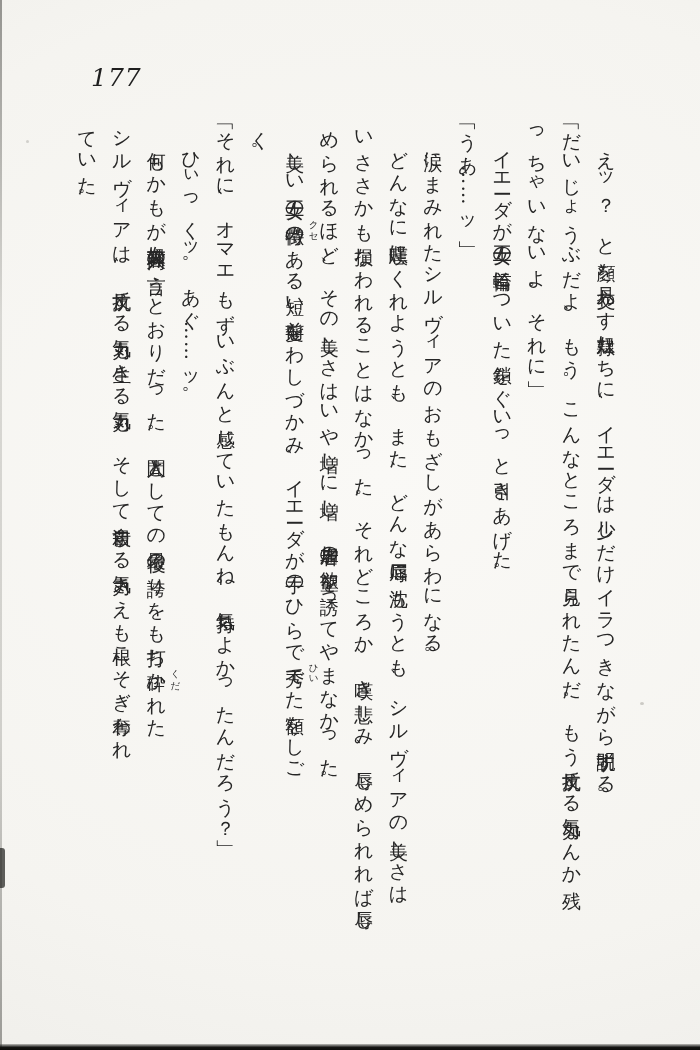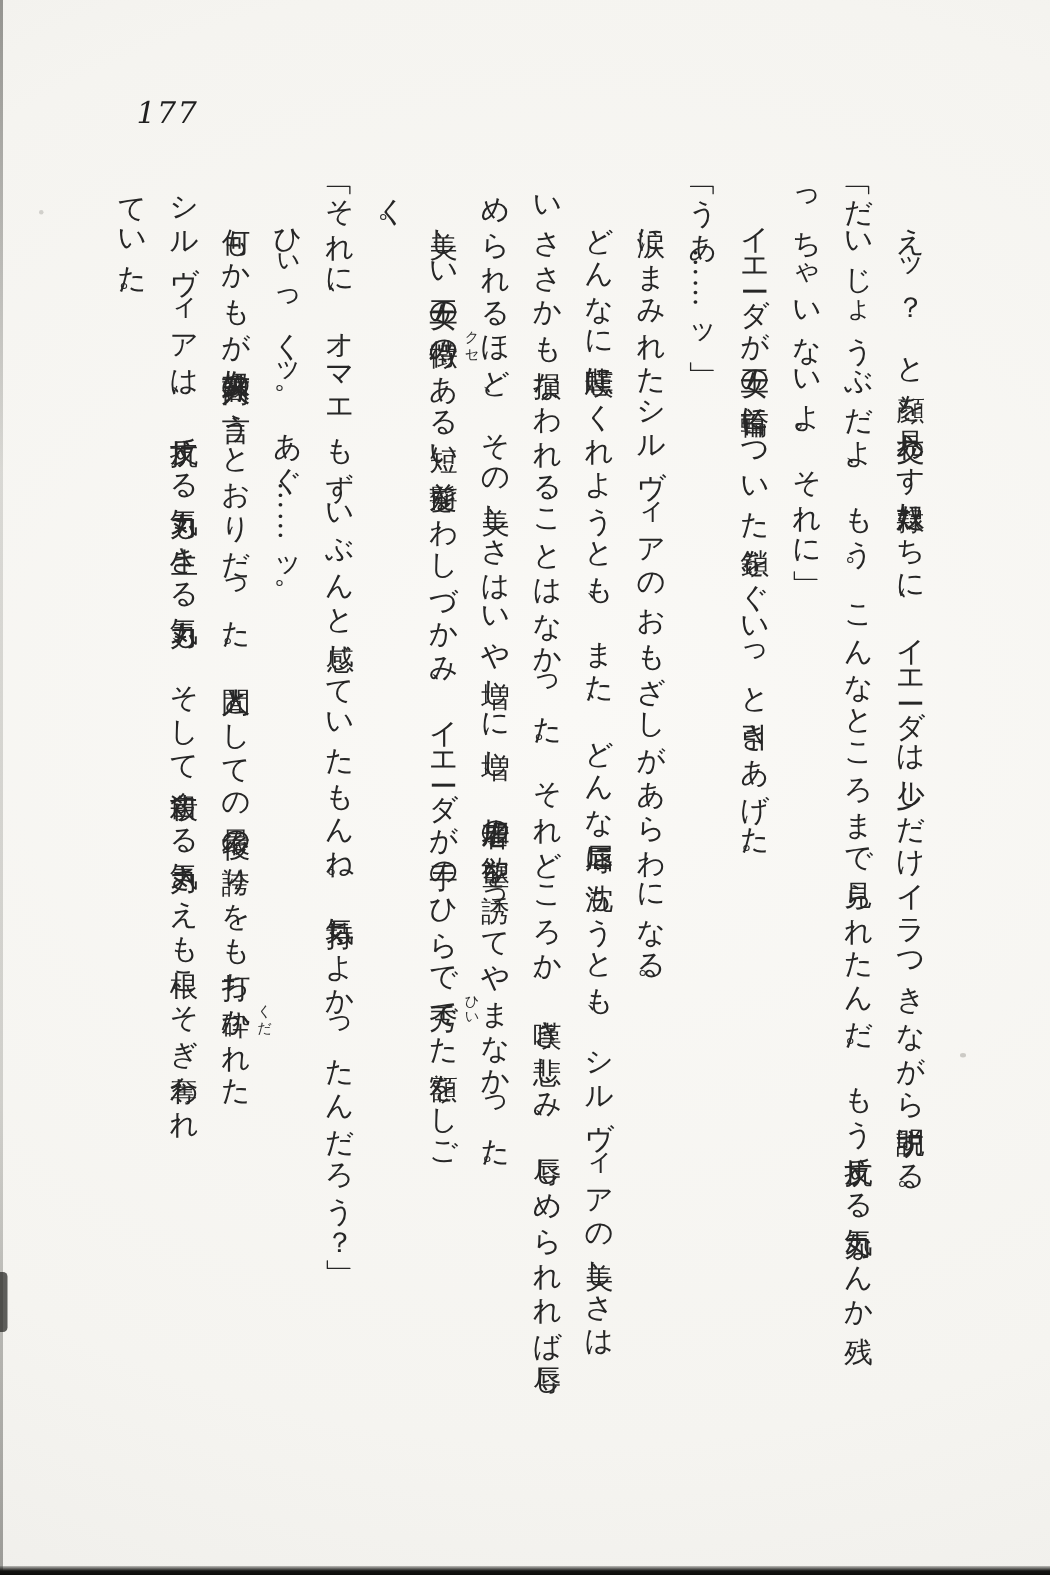--- a/index.html
+++ b/index.html
@@ -20,21 +20,21 @@
     background:
       radial-gradient(ellipse 900px 700px at 55% 45%, #faf9f6 0%, #f5f4f0 70%, #efeeea 100%);
   }
   
   .page-number {
     position: absolute;
     left: 91px;
     top: 63px;
     font-family: "DejaVu Serif", serif;
     font-style: italic;
-    font-size: 20px;
+    font-size: 25px;
     letter-spacing: 1px;
     color: #1f1f1f;
   }
   
   .text-block {
     position: absolute;
     top: 118px;
     right: 76px;
     height: 818px;
     writing-mode: vertical-rl;

